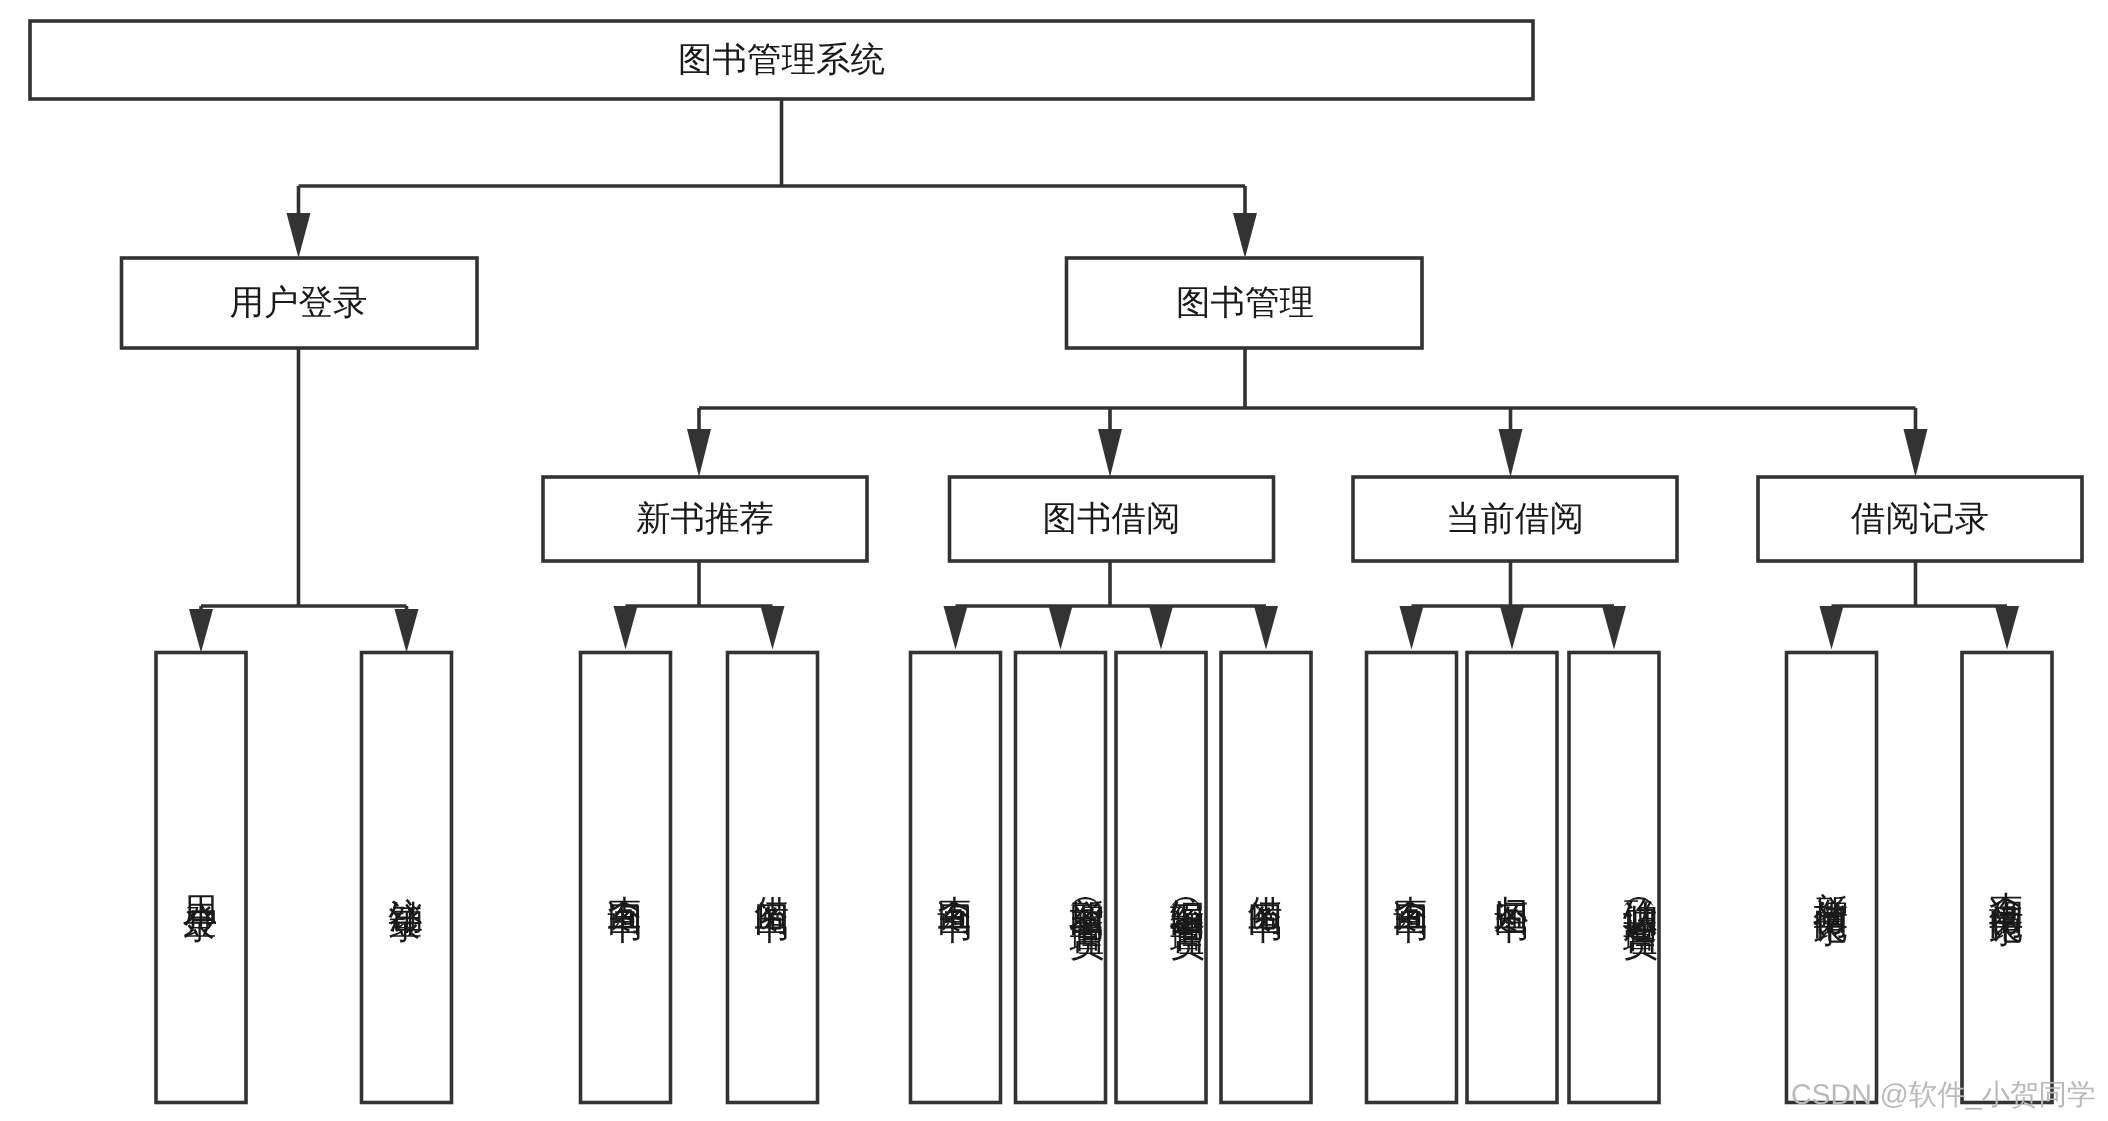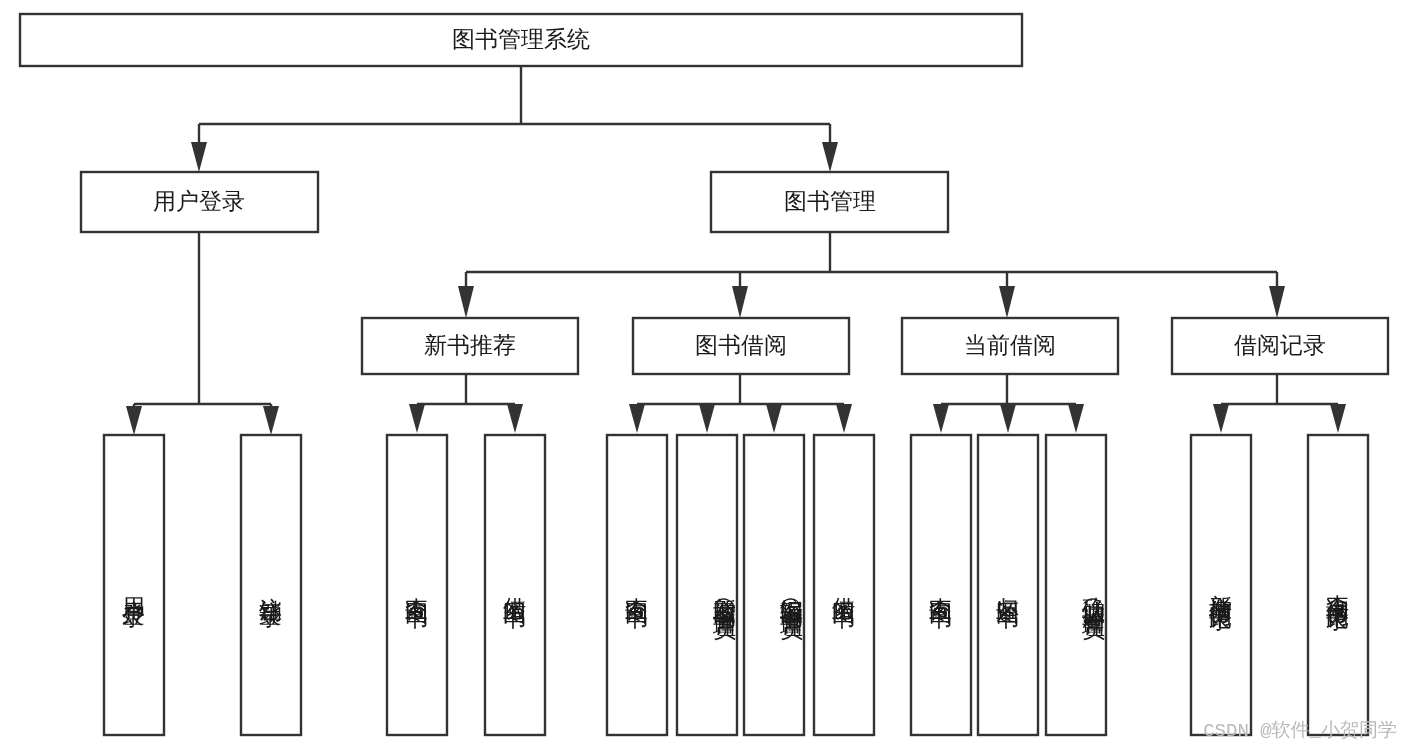--- a/index.html
+++ b/index.html
@@ -60,21 +60,21 @@
     align-items: center;
     justify-content: center;
     text-align: center;
     white-space: nowrap;
     user-select: none;
   }
   .watermark {
     position: absolute;
     right: 8px;
     bottom: 4px;
-    font-family: Liberation Mono, monospace;
+    font-family: Liberation Sans, sans-serif;
     font-size: 19px;
     color: #b9b9b9;
     white-space: nowrap;
     user-select: none;
   }
 </style>
 </head>
 <body>
 
 <div id="diagram-root">

